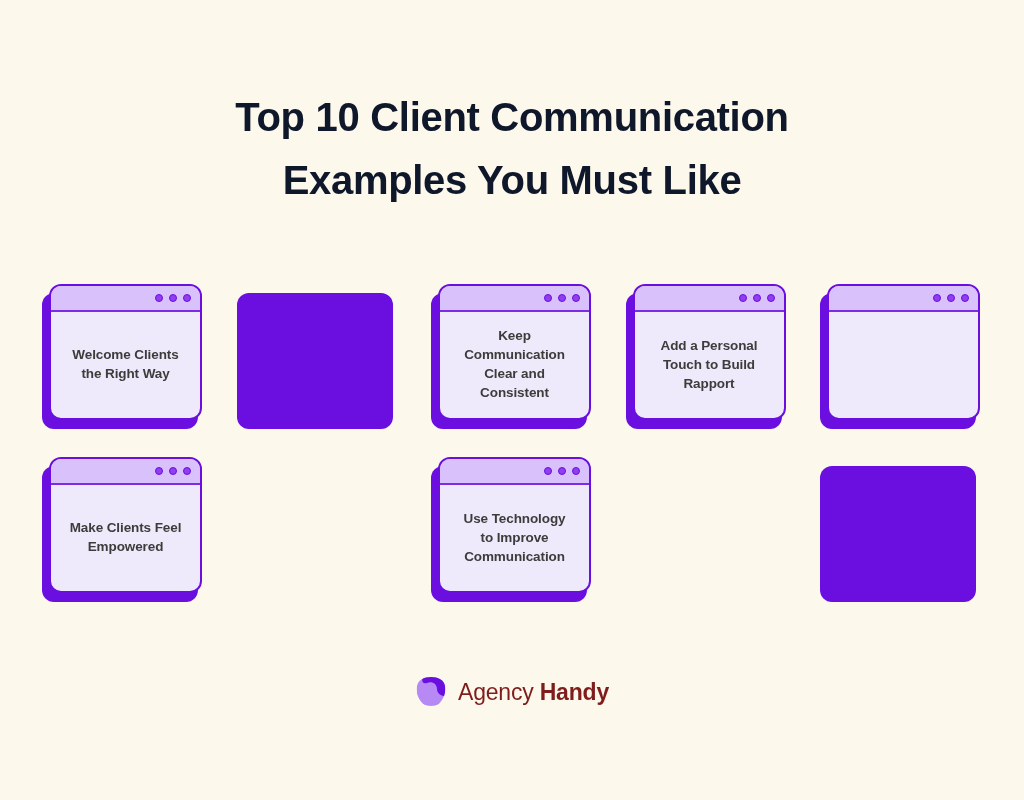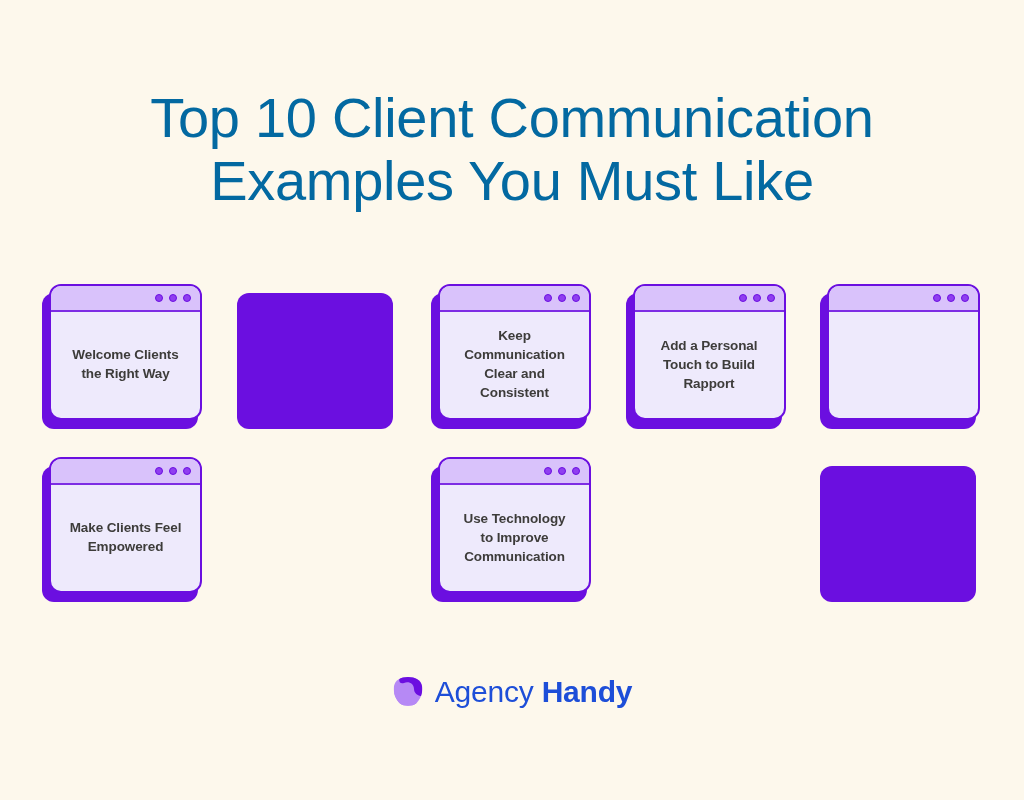--- a/index.html
+++ b/index.html
@@ -24,24 +24,24 @@
     align-items: center;
   }
 
   
   .title-block {
     margin-top: 86px;
     width: 760px;
     text-align: center;
   }
   .title-line {
-    font-size: 56px;
+    font-size: 40px;
     line-height: 63px;
-    font-weight: normal;
-    color: #0369a1;
+    font-weight: bold;
+    color: #0f172a;
     letter-spacing: -0.3px;
     white-space: nowrap;
   }
 
   
   .grid {
     margin-top: 72px;
     width: 940px;
     display: flex;
     flex-direction: column;
@@ -129,23 +129,23 @@
     align-items: center;
     gap: 11px;
   }
   .logo-mark {
     width: 32px;
     height: 32px;
     flex: 0 0 32px;
     display: block;
   }
   .logo-text {
-    font-size: 30px;
+    font-size: 23px;
     line-height: 26px;
-    color: #1d4ed8;
+    color: #7f1d1d;
     letter-spacing: -0.2px;
     white-space: nowrap;
   }
   .logo-text .lt-light { font-weight: normal; }
   .logo-text .lt-bold  { font-weight: bold; }
 </style>
 </head>
 <body>
 
 <div class="page">

